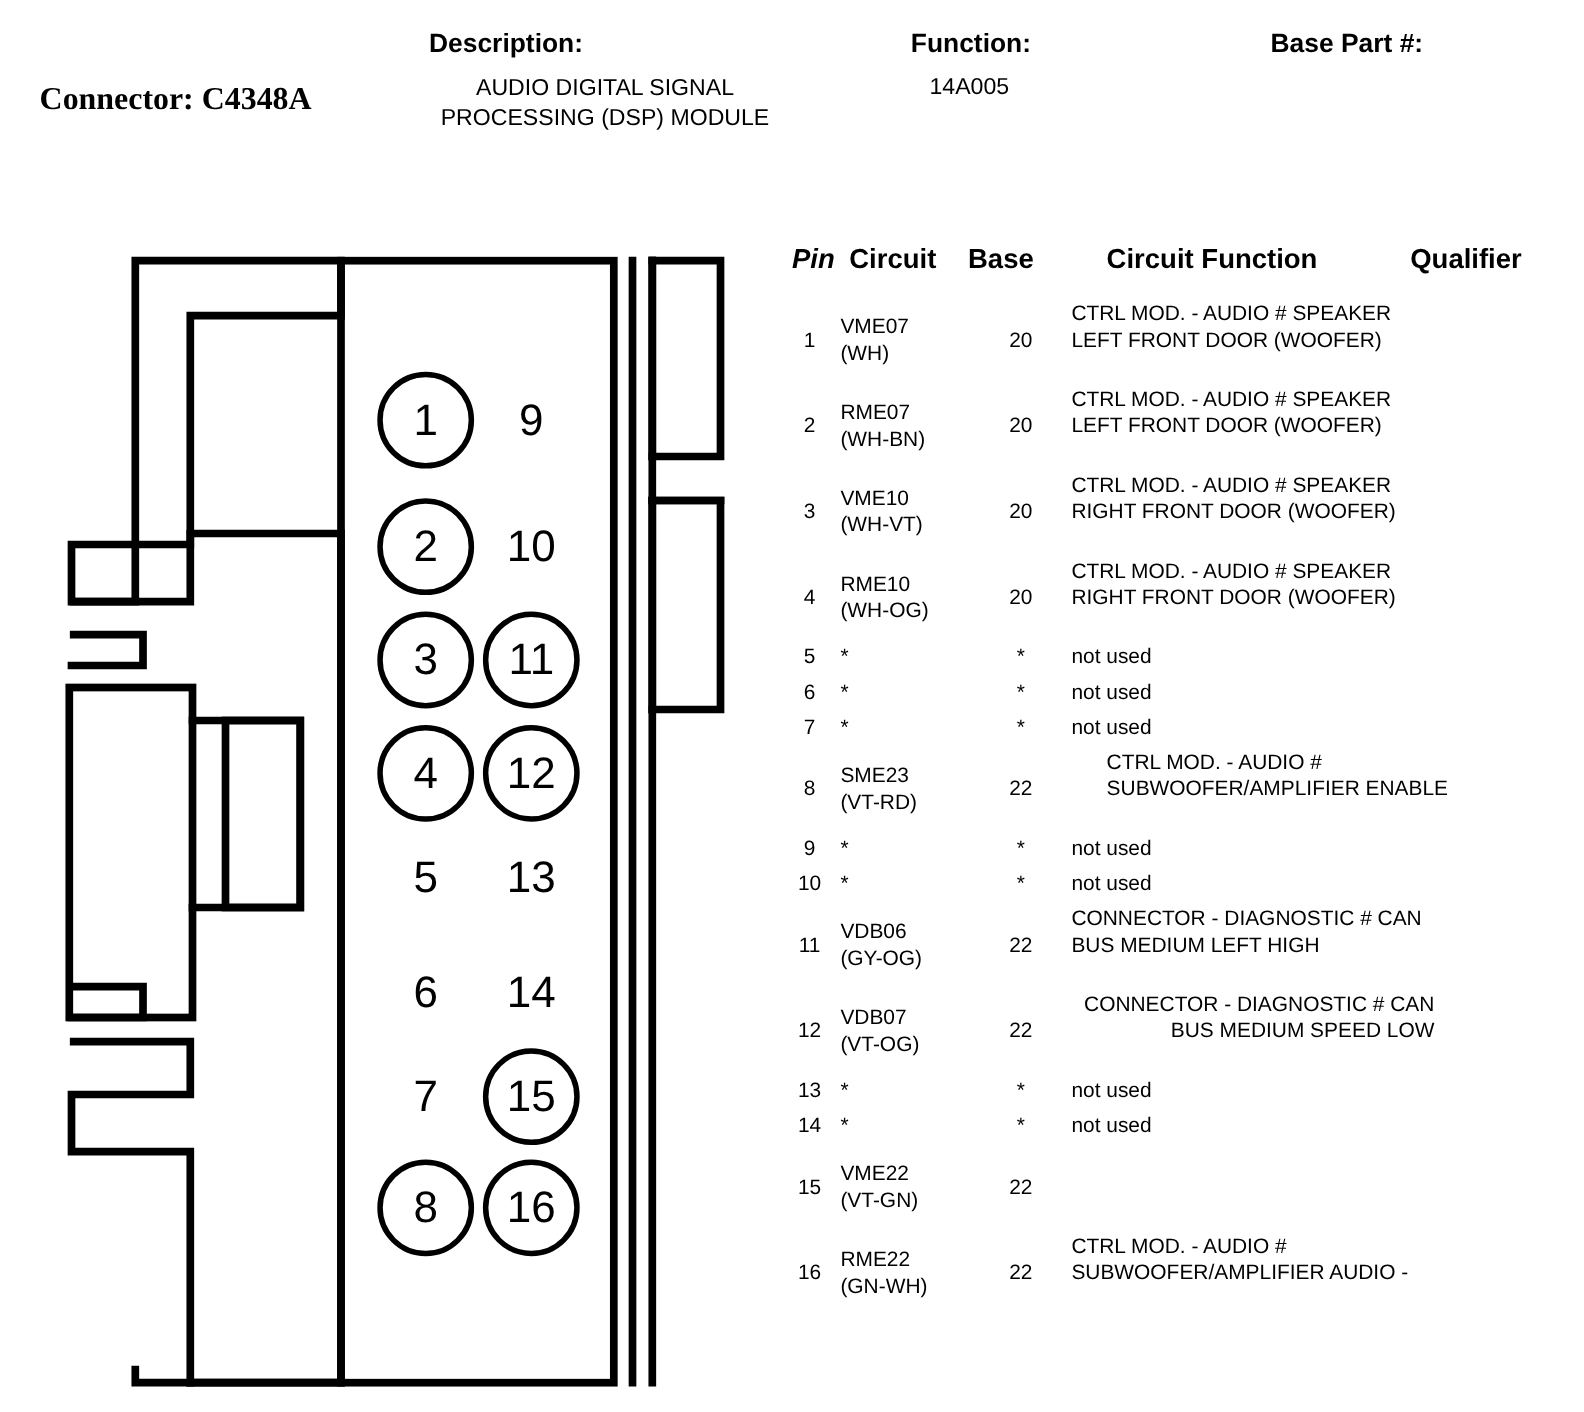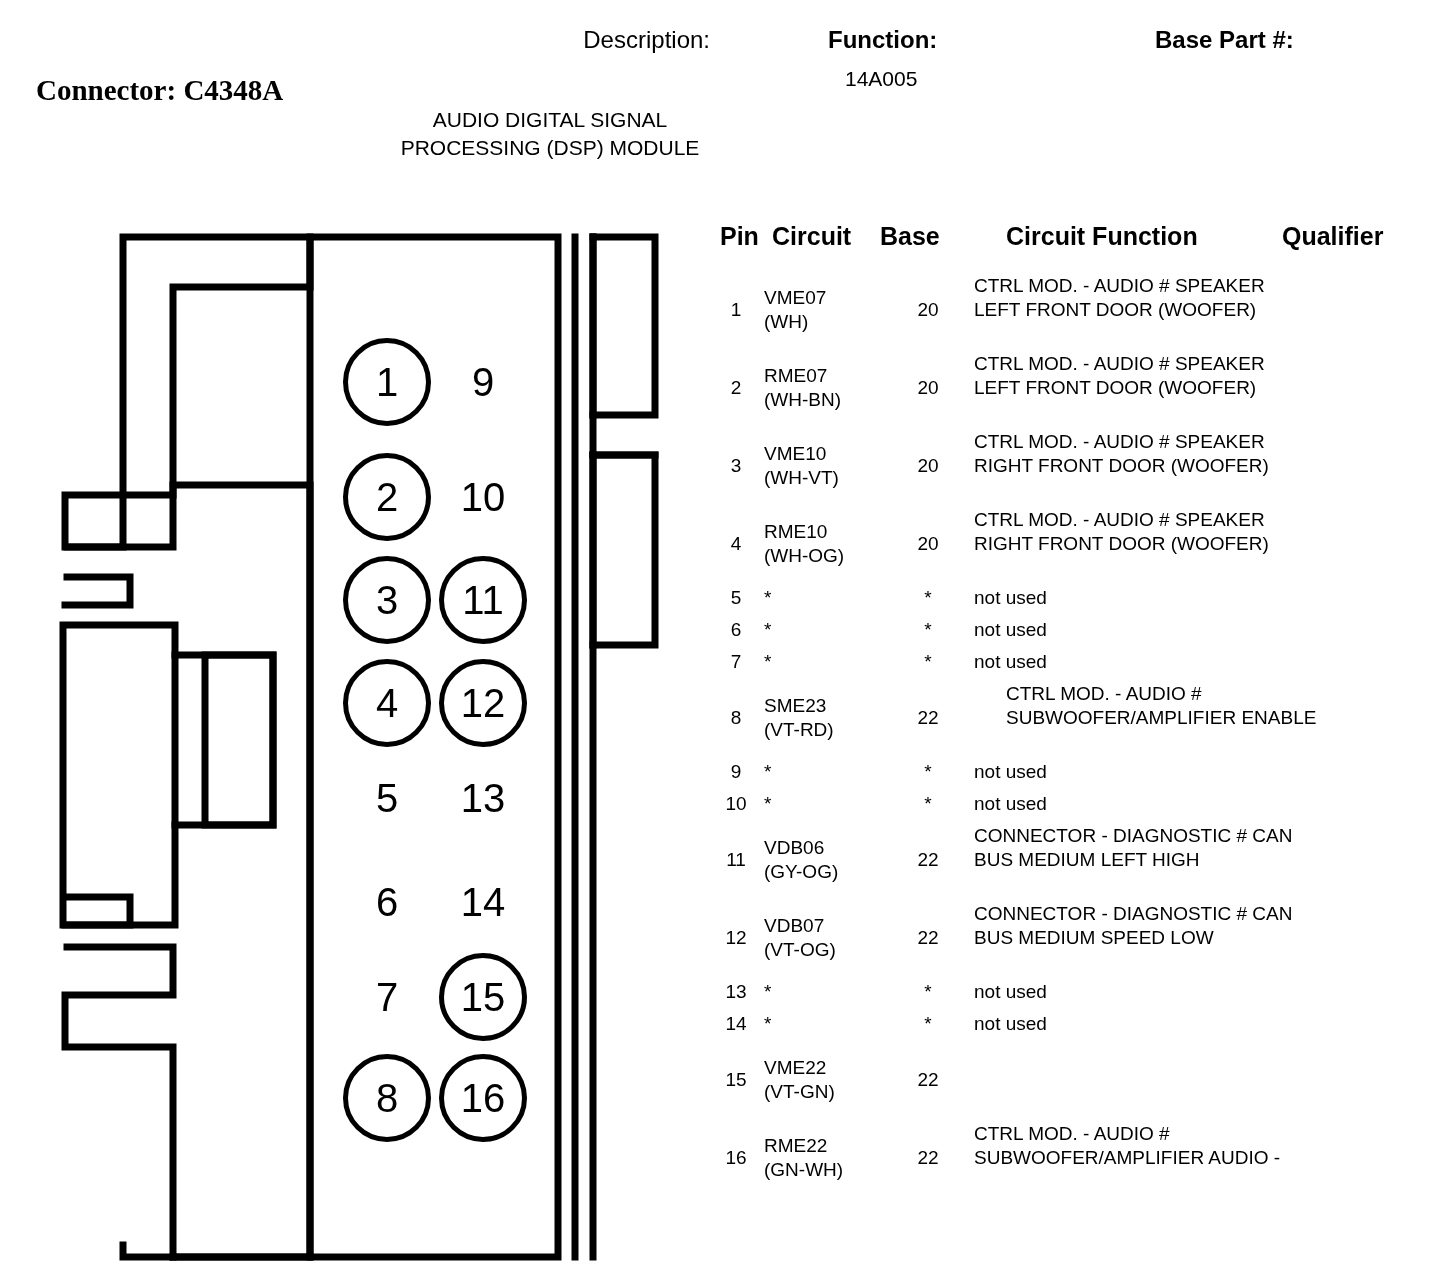--- a/index.html
+++ b/index.html
@@ -24,33 +24,32 @@
     font-size: 29px;
     font-weight: bold;
     font-family: "Liberation Serif", serif;
     white-space: nowrap;
   }
   .hdr-desc-label {
     position: absolute;
     left: 390px;
     top: 26px;
     width: 320px;
-    text-align: right;
+    text-align: left;
     font-size: 24px;
-    font-weight: normal;
+    font-weight: bold;
   }
   .hdr-desc-value {
     position: absolute;
     left: 380px;
     top: 66px;
     width: 340px;
     text-align: center;
     font-size: 21px;
     line-height: 28px;
-    margin-top: 40px;
   }
   .hdr-harness-label {
     position: absolute;
     left: 828px;
     top: 26px;
     font-size: 24px;
     font-weight: bold;
   }
   .hdr-harness-value {
     position: absolute;
@@ -98,21 +97,21 @@
   .th-row {
     position: relative;
     height: 36px;
   }
   .th {
     position: absolute;
     font-size: 25px;
     font-weight: bold;
     white-space: nowrap;
   }
-  .th-pin      { left: 8px;   top: 0; }
+  .th-pin      { left: 8px;   top: 0; font-style: italic; }
   .th-circuit  { left: 60px;  top: 0; }
   .th-gauge    { left: 168px; top: 0; }
   .th-function { left: 294px; top: 0; }
   .th-qual     { left: 570px; top: 0; }
 
   .rows { position: relative; margin-top: 14px; }
 
   .row {
     position: relative;
     display: block;
@@ -348,21 +347,21 @@
         <div class="cell c-func" style="top: 2px;">CONNECTOR - DIAGNOSTIC # CAN BUS MEDIUM LEFT HIGH</div>
         <div class="cell c-qual" style="top: 26px;"></div>
       </div>
       <div class="row" style="height: 78px; position: relative;">
         <div class="cell c-pin" style="top: 26px;">12</div>
         <div class="cell c-circuit" style="top: 14px;">
           <span class="circ-name">VDB07</span>
           <span class="circ-color">(VT-OG)</span>
         </div>
         <div class="cell c-gauge" style="top: 26px;">22</div>
-        <div class="cell c-func" style="top: 2px;">CONNECTOR - DIAGNOSTIC # CAN BUS MEDIUM SPEED LOW</div>
+        <div class="cell c-func" style="top: 2px; text-align: right;">CONNECTOR - DIAGNOSTIC # CAN BUS MEDIUM SPEED LOW</div>
         <div class="cell c-qual" style="top: 26px;"></div>
       </div>
       <div class="row" style="height: 32px; position: relative;">
         <div class="cell c-pin" style="top: 2px;">13</div>
         <div class="cell c-circuit" style="top: 2px;">
           <span class="circ-name">*</span>
           <span class="circ-color"></span>
         </div>
         <div class="cell c-gauge" style="top: 2px;">*</div>
         <div class="cell c-func" style="top: 2px;">not used</div>

